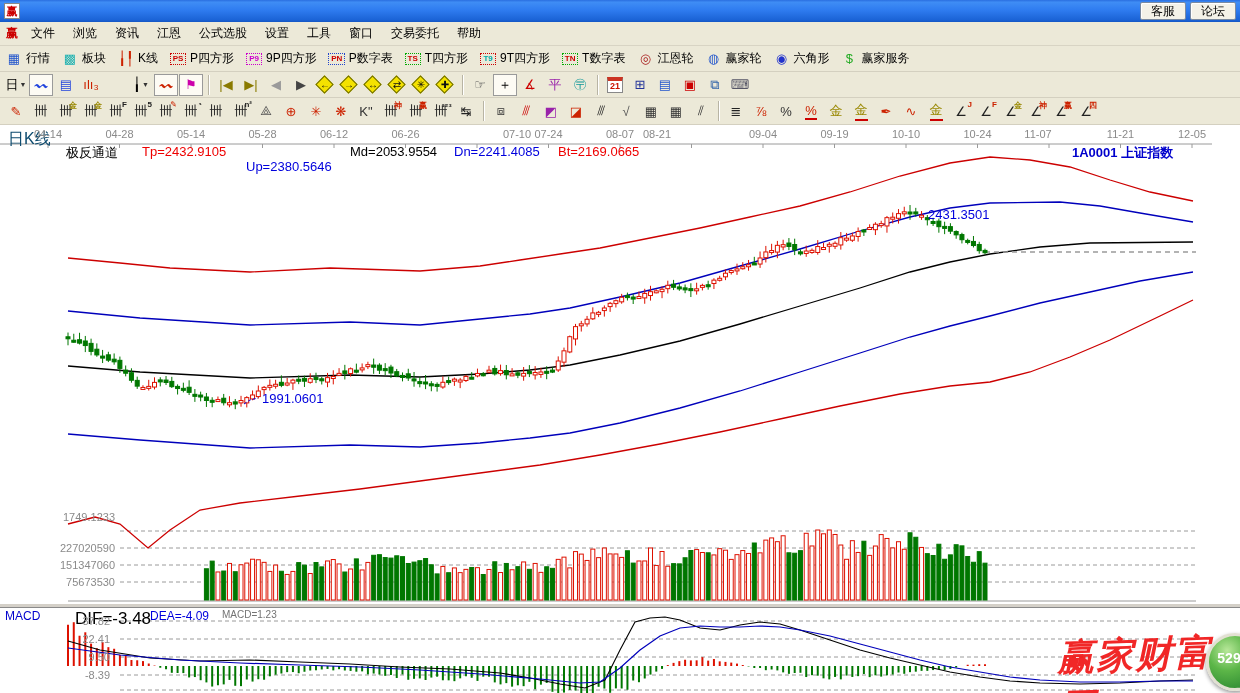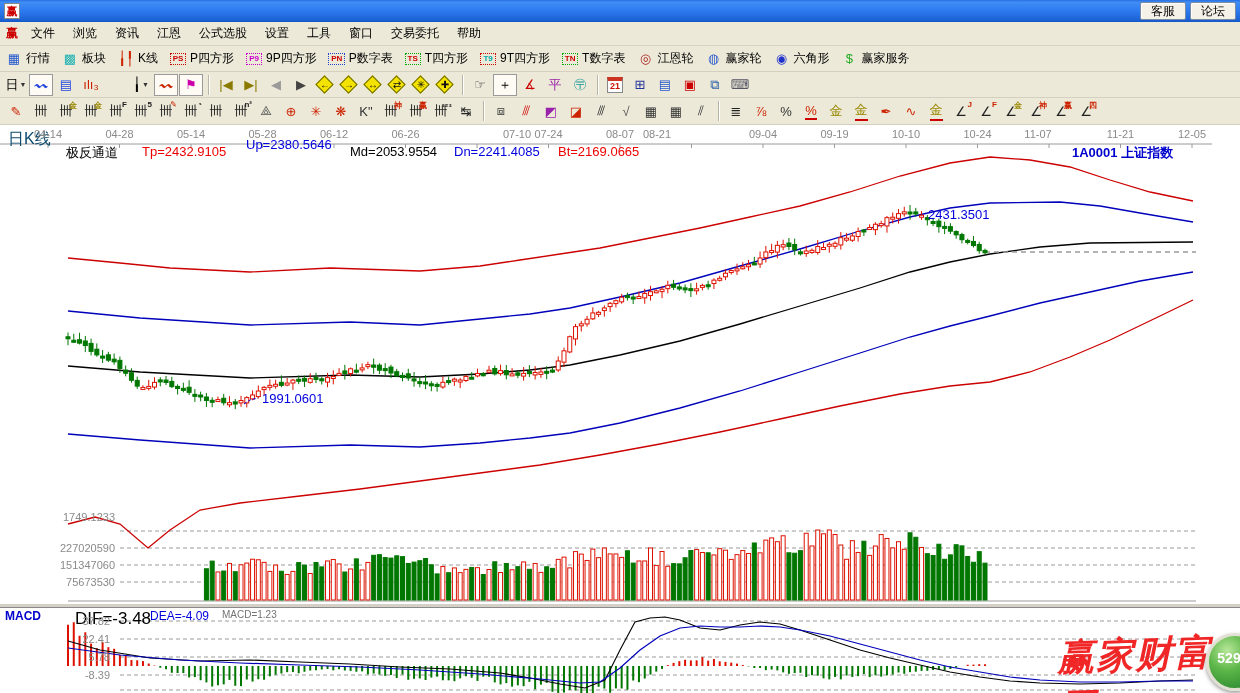--- a/index.html
+++ b/index.html
@@ -1071,50 +1071,50 @@
         <span class="dt" style="left: 906px;">10-10</span>
         <span class="dt" style="left: 977.5px;">10-24</span>
         <span class="dt" style="left: 1038px;">11-07</span>
         <span class="dt" style="left: 1120.5px;">11-21</span>
         <span class="dt" style="left: 1192px;">12-05</span>
       </div>
 
     <div class="olay" style="left:66px;top:19px;font-size:13px;color:#000;">极反通道</div>
     <div id="ind-values">
         <div class="olay" style="left: 142px; top: 19px; font-size: 13px; color: rgb(238, 0, 0);">Tp=2432.9105</div>
-        <div class="olay" style="left: 246px; top: 12px; font-size: 13px; color: rgb(0, 0, 221);">Up=2380.5646</div>
+        <div class="olay" style="left: 246px; top: 34px; font-size: 13px; color: rgb(0, 0, 221);">Up=2380.5646</div>
         <div class="olay" style="left: 350px; top: 19px; font-size: 13px; color: rgb(0, 0, 0);">Md=2053.9554</div>
         <div class="olay" style="left: 454px; top: 19px; font-size: 13px; color: rgb(0, 0, 221);">Dn=2241.4085</div>
         <div class="olay" style="left: 558px; top: 19px; font-size: 13px; color: rgb(238, 0, 0);">Bt=2169.0665</div>
       </div>
 
     <div class="olay" style="left:1072px;top:19px;font-size:13px;font-weight:bold;color:#0000cc;">1A0001  上证指数</div>
 
     <div class="olay" style="left:928px;top:82px;font-size:13px;color:#0000dd;">2431.3501</div>
     <div class="olay" style="left:262px;top:266px;font-size:13px;color:#0000dd;">1991.0601</div>
 
     <div class="olay" style="left:0;top:386px;width:115px;text-align:right;font-size:11px;color:#8a8a8a;padding-left:16px;">1749.1233</div>
     <div id="vol-axis">
         <div class="olay" style="left: 0px; top: 417px; width: 115px; text-align: right; font-size: 11px; color: rgb(138, 138, 138);">227020590</div>
         <div class="olay" style="left: 0px; top: 434px; width: 115px; text-align: right; font-size: 11px; color: rgb(138, 138, 138);">151347060</div>
         <div class="olay" style="left: 0px; top: 451px; width: 115px; text-align: right; font-size: 11px; color: rgb(138, 138, 138);">75673530</div>
       </div>
 
     <div class="sepbar"></div>
 
-    <div class="olay" style="left:5px;top:484px;font-size:12px;font-weight:bold;color:#0000cc;">MACD</div>
+    <div class="olay" style="left:5px;top:484px;font-size:12px;font-weight:normal;color:#0000cc;">MACD</div>
     <div id="macd-values">
         <div class="olay" style="left: 75px; top: 484px; font-size: 17px; color: rgb(0, 0, 0);">DIF=-3.48</div>
         <div class="olay" style="left: 150px; top: 484px; font-size: 12px; color: rgb(0, 0, 221);">DEA=-4.09</div>
         <div class="olay" style="left: 222px; top: 484px; font-size: 10px; color: #737373;">MACD=1.23</div>
       </div>
     <div id="macd-axis">
         <div class="olay" style="left: 0px; top: 490px; width: 110px; text-align: right; font-size: 11px; color: rgb(138, 138, 138);">37.82</div>
         <div class="olay" style="left: 0px; top: 508px; width: 110px; text-align: right; font-size: 11px; color: rgb(138, 138, 138);">22.41</div>
-        <div class="olay" style="left: 0px; top: 526px; width: 110px; text-align: right; font-size: 11px; color: rgb(138, 138, 138);">5.78</div>
+        <div class="olay" style="left: 0px; top: 526px; width: 110px; text-align: right; font-size: 11px; color: rgb(138, 138, 138);">9.50</div>
         <div class="olay" style="left: 0px; top: 544px; width: 110px; text-align: right; font-size: 11px; color: rgb(138, 138, 138);">-8.39</div>
       </div>
 
     <div class="wmark">赢家财富网</div>
     <div class="badge">
         <span>529</span>
       </div>
   </div>
 </div>
 

